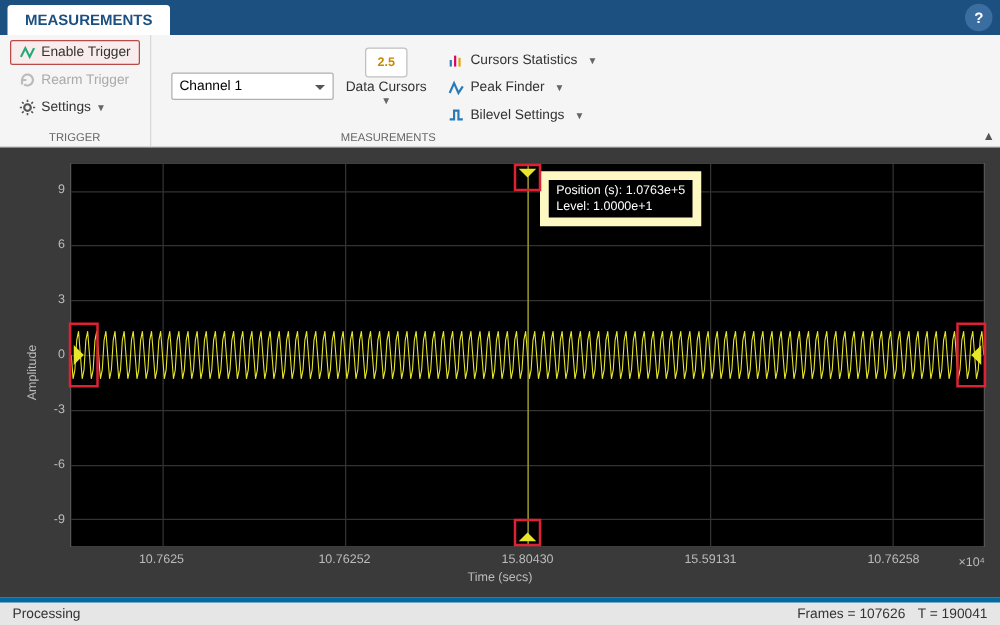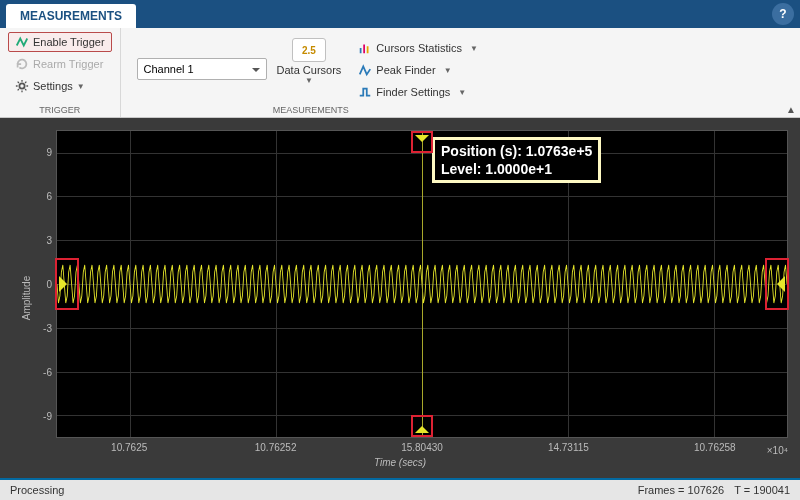--- a/index.html
+++ b/index.html
@@ -29,38 +29,38 @@
   .collapse-arrow { position: absolute; right: 4px; bottom: 2px; font-size: 10px; color: #555; cursor: pointer; }
 
   
   .scope { flex: 1; background: #3a3a3a; position: relative; overflow: hidden; }
   .plot-area { position: absolute; left: 56px; top: 12px; right: 12px; bottom: 40px; background: #000; border: 1px solid #555; }
   .grid-line-v { position: absolute; top: 0; bottom: 0; width: 1px; background: #333; }
   .grid-line-h { position: absolute; left: 0; right: 0; height: 1px; background: #333; }
   .ytick { position: absolute; right: calc(100% - 52px); font-size: 10px; color: #bbb; transform: translateY(-50%); }
   .xtick { position: absolute; top: calc(100% - 36px); font-size: 10px; color: #bbb; transform: translateX(-50%); }
   .ylab { position: absolute; left: 4px; top: 50%; transform: translateY(-50%) rotate(-90deg); transform-origin: center; font-size: 10px; color: #bbb; }
-  .xlab { position: absolute; bottom: 10px; left: 50%; transform: translateX(-50%); font-size: 10px; color: #bbb; font-style: italic; }
+  .xlab { position: absolute; bottom: 10px; left: 50%; transform: translateX(-50%); font-size: 10px; color: #bbb; }
   .xmult { position: absolute; right: 12px; bottom: 22px; font-size: 10px; color: #bbb; }
 
   .waveform { position: absolute; left: 0; right: 0; top: 50%; transform: translateY(-50%); height: 48px; }
   .waveform svg { width: 100%; height: 100%; }
 
   .hl-box { position: absolute; border: 2px solid #d23; }
   .trigger-cursor-line { position: absolute; top: 0; bottom: 0; width: 1px; background: #a8a82a; left: 50%; }
   .tri-up, .tri-down { position: absolute; width: 0; height: 0; left: 50%; transform: translateX(-50%); }
   .tri-down { top: 4px; border: 7px solid transparent; border-top-color: #e6e62a; }
   .tri-up { bottom: 4px; border: 7px solid transparent; border-bottom-color: #e6e62a; }
-  .cursor-readout { position: absolute; left: calc(50% + 10px); top: 6px; background: #000; border: 3px solid #fef9c3; padding: 2px 6px; font-size: 14px; color: #fff; font-weight: bold; line-height: 1.3; }
+  .cursor-readout { position: absolute; left: calc(50% + 10px); top: 6px; background: #000; border: 7px solid #fef9c3; padding: 2px 6px; font-size: 10px; color: #fff; font-weight: normal; line-height: 1.3; }
   .edge-marker { position: absolute; top: 50%; transform: translateY(-50%); width: 0; height: 0; }
   .edge-marker.left { left: 2px; border: 8px solid transparent; border-left-color: #e6e62a; }
   .edge-marker.right { right: 2px; border: 8px solid transparent; border-right-color: #e6e62a; }
 
   
-  .status { height: 22px; background: #e6e6e6; border-top: 2px solid #0369a1; display: flex; align-items: center; font-size: 11px; color: #333; padding: 0 10px; }
+  .status { height: 22px; background: #e6e6e6; border-top: 4px solid #0369a1; display: flex; align-items: center; font-size: 11px; color: #333; padding: 0 10px; }
   .status .spacer { flex: 1; }
   .frameinfo { color: #333; }
 </style>
 </head>
 <body>
 
 <div class="tabbar">
   <div class="tab active">MEASUREMENTS</div>
   <div class="help-btn">?</div>
 </div>
@@ -121,21 +121,21 @@
           <svg class="ic" viewBox="0 0 16 16">
               <path d="M2 13 L6 4 L10 13 L14 7" stroke="#2a7ab8" fill="none" stroke-width="2"></path>
             </svg>
           <span>Peak Finder</span>
           <span style="font-size:8px;color:#666;margin-left:4px">▼</span>
         </div>
         <div class="rbtn">
           <svg class="ic" viewBox="0 0 16 16">
               <path d="M2 12 H6 V4 H10 V12 H14" stroke="#2a7ab8" fill="none" stroke-width="2"></path>
             </svg>
-          <span>Finder Settings</span>
+          <span>Bilevel Settings</span>
           <span style="font-size:8px;color:#666;margin-left:4px">▼</span>
         </div>
       </div>
     </div>
     <div class="ribbon-group-label">MEASUREMENTS</div>
   </div>
 
   <div class="collapse-arrow">▲</div>
 </div>
 
@@ -188,21 +188,21 @@
 <div class="ytick" style="top: 33.868px;">9</div>
     <div class="ytick" style="top: 77.912px;">6</div>
     <div class="ytick" style="top: 121.956px;">3</div>
     <div class="ytick" style="top: 166px;">0</div>
     <div class="ytick" style="top: 210.044px;">-3</div>
     <div class="ytick" style="top: 254.088px;">-6</div>
     <div class="ytick" style="top: 298.132px;">-9</div>
     <div class="xtick" style="left: 129.2px;">10.7625</div>
     <div class="xtick" style="left: 275.6px;">10.76252</div>
     <div class="xtick" style="left: 422px;">15.80430</div>
-    <div class="xtick" style="left: 568.4px;">14.73115</div>
+    <div class="xtick" style="left: 568.4px;">15.59131</div>
     <div class="xtick" style="left: 714.8px; text-align: right;">10.76258</div>
   </div>
 
 <div class="status">
   <span>Processing</span>
   <span class="spacer"></span>
   <span class="frameinfo">Frames = 107626</span>
   <span style="width:10px"></span>
   <span class="frameinfo">T = 190041</span>
 </div>

